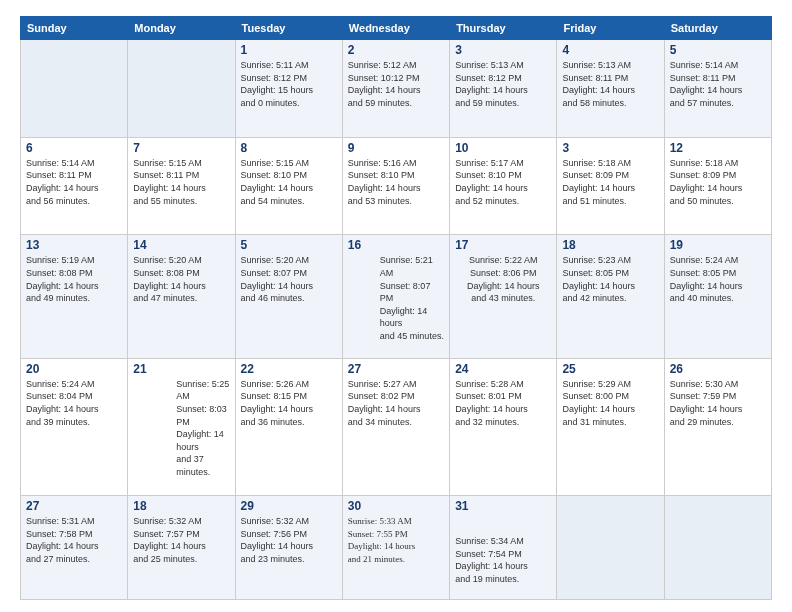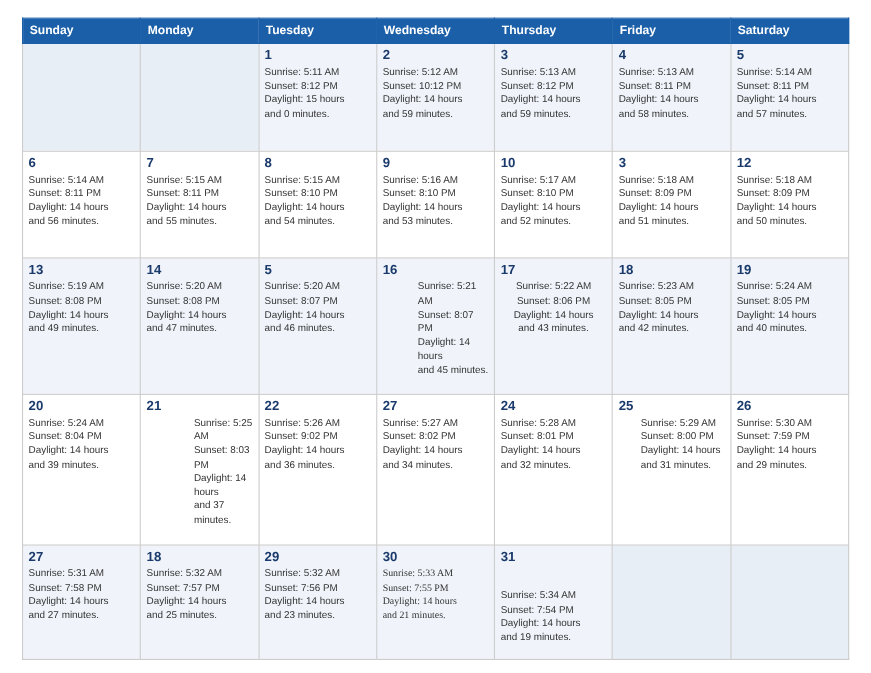--- a/index.html
+++ b/index.html
@@ -263,41 +263,41 @@
           <td>
             <span class="day-num">21</span>
             <div class="day-info" style="white-space: pre-line; margin-left: 43px;">Sunrise: 5:25 AM
 Sunset: 8:03 PM
 Daylight: 14 hours
 and 37 minutes.</div>
           </td>
           <td>
             <span class="day-num">22</span>
             <div class="day-info" style="white-space: pre-line;">Sunrise: 5:26 AM
-Sunset: 9:02 PM
+Sunset: 8:15 PM
 Daylight: 14 hours
 and 36 minutes.</div>
           </td>
           <td>
             <span class="day-num">27</span>
             <div class="day-info" style="white-space: pre-line;">Sunrise: 5:27 AM
 Sunset: 8:02 PM
 Daylight: 14 hours
 and 34 minutes.</div>
           </td>
           <td>
             <span class="day-num">24</span>
             <div class="day-info" style="white-space: pre-line;">Sunrise: 5:28 AM
 Sunset: 8:01 PM
 Daylight: 14 hours
 and 32 minutes.</div>
           </td>
           <td>
             <span class="day-num">25</span>
-            <div class="day-info" style="white-space: pre-line; margin-left: 20px;">Sunrise: 5:29 AM
+            <div class="day-info" style="white-space: pre-line;">Sunrise: 5:29 AM
 Sunset: 8:00 PM
 Daylight: 14 hours
 and 31 minutes.</div>
           </td>
           <td>
             <span class="day-num">26</span>
             <div class="day-info" style="white-space: pre-line;">Sunrise: 5:30 AM
 Sunset: 7:59 PM
 Daylight: 14 hours
 and 29 minutes.</div>

